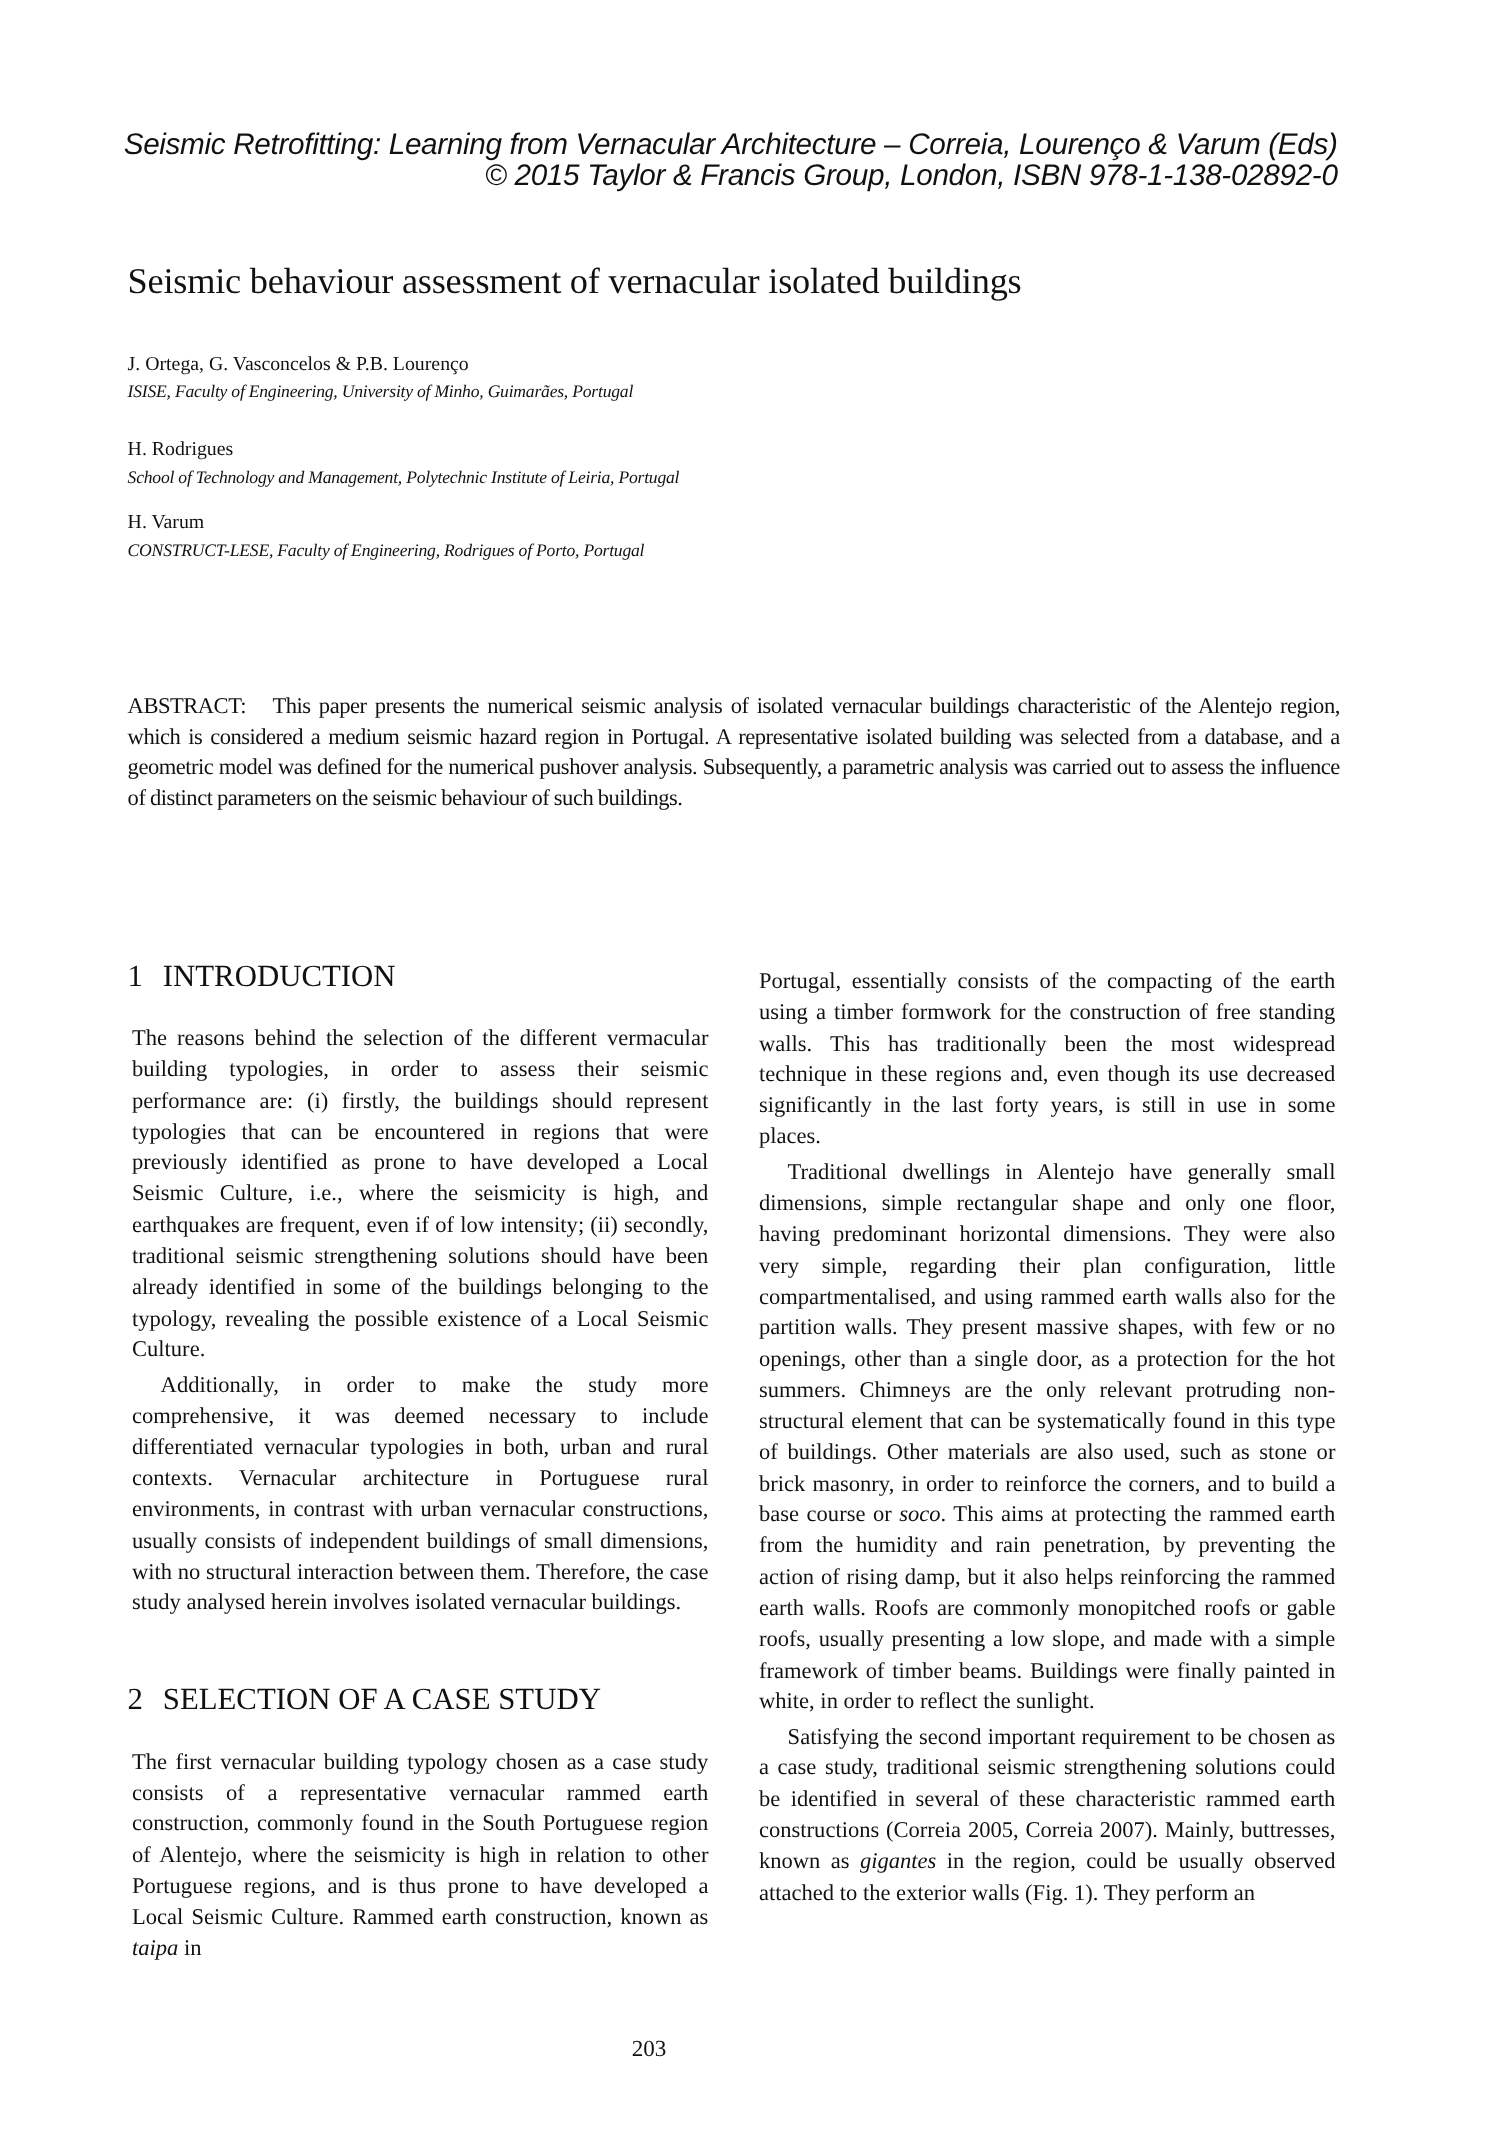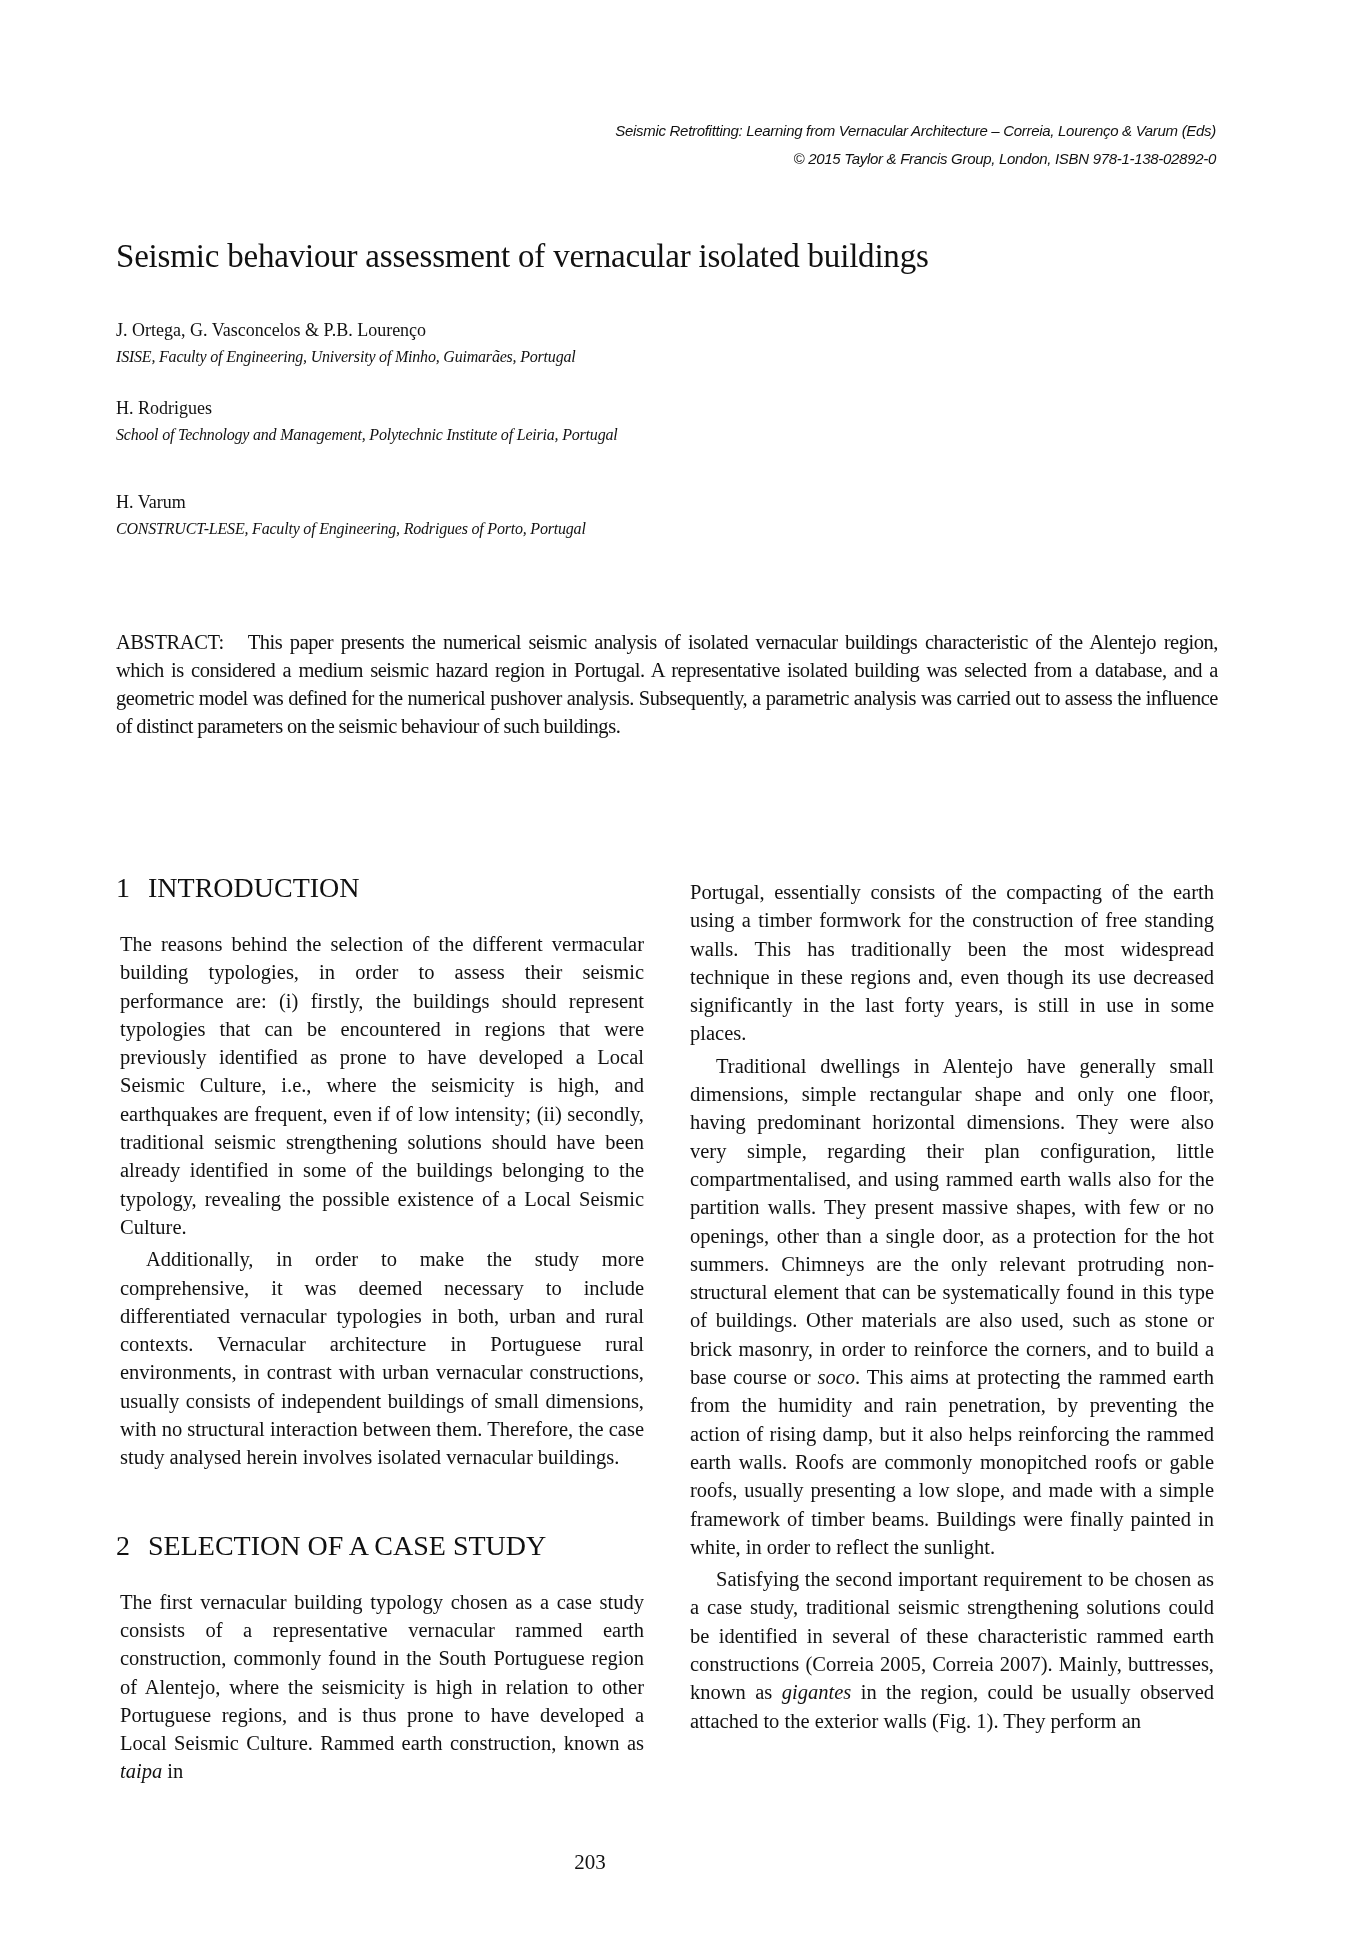--- a/index.html
+++ b/index.html
@@ -5,21 +5,21 @@
   html, body { margin: 0; padding: 0; background: #ffffff; }
   body {
     width: 1361px; height: 1944px; position: relative; overflow: hidden;
     color: #111111;
     font-family: "Liberation Serif", "DejaVu Serif", serif;
   }
   .running-head {
     position: absolute; right: 145px; top: 117px;
     text-align: right;
     font-family: "Liberation Sans", "DejaVu Sans", sans-serif;
-    font-style: italic; font-size: 15px; line-height: 28px;
+    font-style: italic; font-size: 27px; line-height: 28px;
     letter-spacing: -0.3px;
   }
   .title {
     position: absolute; left: 116px; top: 236px;
     font-size: 33px; line-height: 40px; margin: 0; font-weight: normal;
     letter-spacing: -0.2px;
   }
   .author-block { position: absolute; left: 116px; }
   .author-name { font-size: 18px; line-height: 28px; }
   .affiliation { font-size: 16px; font-style: italic; line-height: 26px; letter-spacing: -0.2px; }
@@ -58,21 +58,21 @@
 <h1 class="title">Seismic behaviour assessment of vernacular isolated buildings</h1>
 
 <div class="author-block" style="top:316px;">
   <div class="author-name">J. Ortega, G. Vasconcelos &amp; P.B. Lourenço</div>
   <div class="affiliation">ISISE, Faculty of Engineering, University of Minho, Guimarães, Portugal</div>
 </div>
 <div class="author-block" style="top:394px;">
   <div class="author-name">H. Rodrigues</div>
   <div class="affiliation">School of Technology and Management, Polytechnic Institute of Leiria, Portugal</div>
 </div>
-<div class="author-block" style="top:488px;">
+<div class="author-block" style="top:460px;">
   <div class="author-name">H. Varum</div>
   <div class="affiliation">CONSTRUCT-LESE, Faculty of Engineering, Rodrigues of Porto, Portugal</div>
 </div>
 
 <div class="abstract">
   <span class="label">ABSTRACT:</span><span>This paper presents the numerical seismic analysis of isolated vernacular buildings characteristic of the Alentejo region, which is considered a medium seismic hazard region in Portugal. A representative isolated building was selected from a database, and a geometric model was defined for the numerical pushover analysis. Subsequently, a parametric analysis was carried out to assess the influence of distinct parameters on the seismic behaviour of such buildings.</span>
 </div>
 
 <div class="column col-left">
   <h2 class="section-heading">

